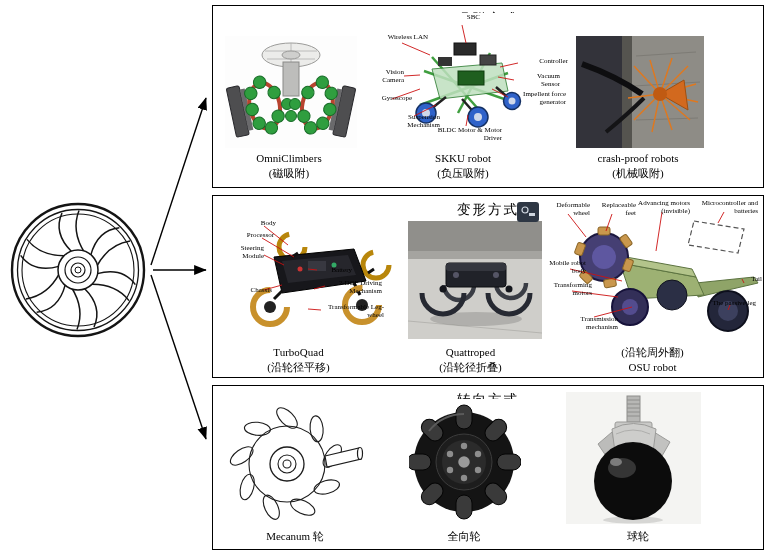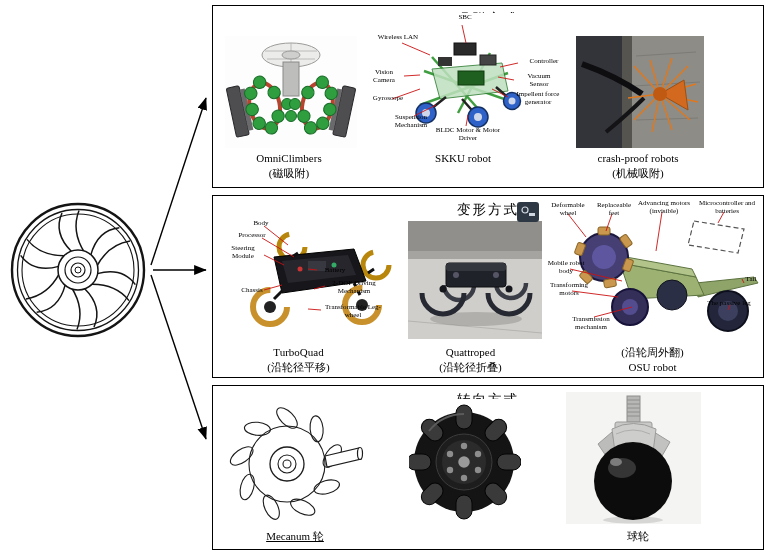--- a/index.html
+++ b/index.html
@@ -3,21 +3,21 @@
 <meta charset="utf-8">
 <style>
   html,body { margin:0; padding:0; background:#fff; }
   .page { position:relative; width:771px; height:556px; background:#ffffff; overflow:hidden;
           font-family:"Liberation Serif","DejaVu Serif",serif; color:#000; }
   .panel { position:absolute; border:1.5px solid #000; background:#fff; box-sizing:border-box; }
   .panel-title { position:absolute; text-align:center; font-size:13.5px; letter-spacing:2px; color:#000; }
   .img { position:absolute; }
   .img svg { display:block; }
   .caption { position:absolute; text-align:center; font-size:11px; line-height:15px; color:#000; }
-  .lbl { position:absolute; font-size:7px; line-height:8px; text-align:center; color:#000;
+  .lbl { position:absolute; font-size:7px; line-height:8px; text-align:right; color:#000;
          font-family:"Liberation Serif","DejaVu Serif",serif; }
   .overlay { position:absolute; left:0; top:0; pointer-events:none; }
   .badge { position:absolute; }
 </style>
 </head>
 <body>
 
 <div class="page">
 
   <svg class="overlay" width="771" height="556">
@@ -157,20 +157,21 @@
     <span class="lbl" style="left:158px; top:44px; width:48px;">Controller</span>
     <span class="lbl" style="left:156px; top:59px; width:42px;">Vacuum Sensor</span>
     <span class="lbl" style="left:148px; top:77px; width:56px;">Impellent force generator</span>
     <span class="lbl" style="left:2px; top:55px; width:40px;">Vision Camera</span>
     <span class="lbl" style="left:2px; top:81px; width:48px;">Gyroscope</span>
     <span class="lbl" style="left:20px; top:100px; width:58px;">Suspension Mechanism</span>
     <span class="lbl" style="left:72px; top:113px; width:68px;">BLDC Motor &amp; Motor Driver</span>
   </div>
   <div class="caption" style="left:388px; top:151px; width:150px;">
     <div>SKKU robot</div>
+    <div>(负压吸附)</div>
   </div>
 
   <div class="img" style="left:576px; top:36px;">
     <svg width="128" height="112" viewBox="0 0 128 112">
       <rect width="128" height="112" fill="#8e8c86"></rect>
       <rect width="46" height="112" fill="#33333a"></rect>
       <rect x="46" width="10" height="112" fill="#55544f"></rect>
       <path d="M60,20 L120,16 M58,50 L124,46 M60,84 L122,82" stroke="#7d7b75" stroke-width="1"></path>
       <path d="M6,28 Q40,40 66,58" stroke="#0e0e10" stroke-width="6" fill="none"></path>
       <path d="M30,96 Q52,78 68,62" stroke="#141416" stroke-width="4" fill="none"></path>
@@ -338,21 +339,21 @@
         <circle cx="60" cy="63" r="17" stroke-width="1.3"></circle>
         <circle cx="60" cy="63" r="9"></circle>
         <circle cx="60" cy="63" r="4"></circle>
       </g>
       <g fill="#fff" stroke="#1c1c1c" stroke-width="1.2">
         <path d="M98,55 L132,47 L134,58 L100,66 z"></path>
         <ellipse cx="133" cy="52.5" rx="2.5" ry="6"></ellipse>
       </g>
     </svg>
   </div>
-  <div class="caption" style="left:226px; top:529px; width:138px;text-decoration:underline;">
+  <div class="caption" style="left:226px; top:529px; width:138px;">
     <div>Mecanum 轮</div>
   </div>
 
   <div class="img" style="left:409px; top:399px;">
     <svg width="112" height="126" viewBox="0 0 112 126">
       <rect width="112" height="126" fill="#ffffff"></rect>
       <circle cx="55" cy="63" r="50" fill="#141414"></circle>
       <g fill="#3a3a3a" stroke="#050505">
         <rect x="47" y="6" width="16" height="24" rx="8"></rect>
         <rect x="47" y="6" width="16" height="24" rx="8" transform="rotate(45 55 63)"></rect>
@@ -370,20 +371,23 @@
           <circle cx="69" cy="55" r="3.2"></circle>
         <circle cx="69" cy="71" r="3.2"></circle>
           <circle cx="55" cy="79" r="3.2"></circle>
         <circle cx="41" cy="71" r="3.2"></circle>
           <circle cx="41" cy="55" r="3.2"></circle>
       </g>
       <circle cx="55" cy="63" r="6.5" fill="#9a9a9a" stroke="#2b2b2b" stroke-width="1.5"></circle>
       <path d="M20,32 A45,45 0 0 1 55,15" stroke="#5a5a5a" stroke-width="2" fill="none"></path>
     </svg>
   </div>
+  <div class="caption" style="left:404px; top:529px; width:120px;">
+    <div>全向轮</div>
+  </div>
 
   <div class="img" style="left:566px; top:392px;">
     <svg width="135" height="132" viewBox="0 0 135 132">
       <rect width="135" height="132" fill="#f4f4f2"></rect>
       <rect x="61" y="4" width="13" height="26" fill="#b7b7b5" stroke="#8e8e8c"></rect>
       <g stroke="#8e8e8c" stroke-width="1">
         <line x1="61" y1="8" x2="74" y2="8"></line>
           <line x1="61" y1="12" x2="74" y2="12"></line>
         <line x1="61" y1="16" x2="74" y2="16"></line>
           <line x1="61" y1="20" x2="74" y2="20"></line>

